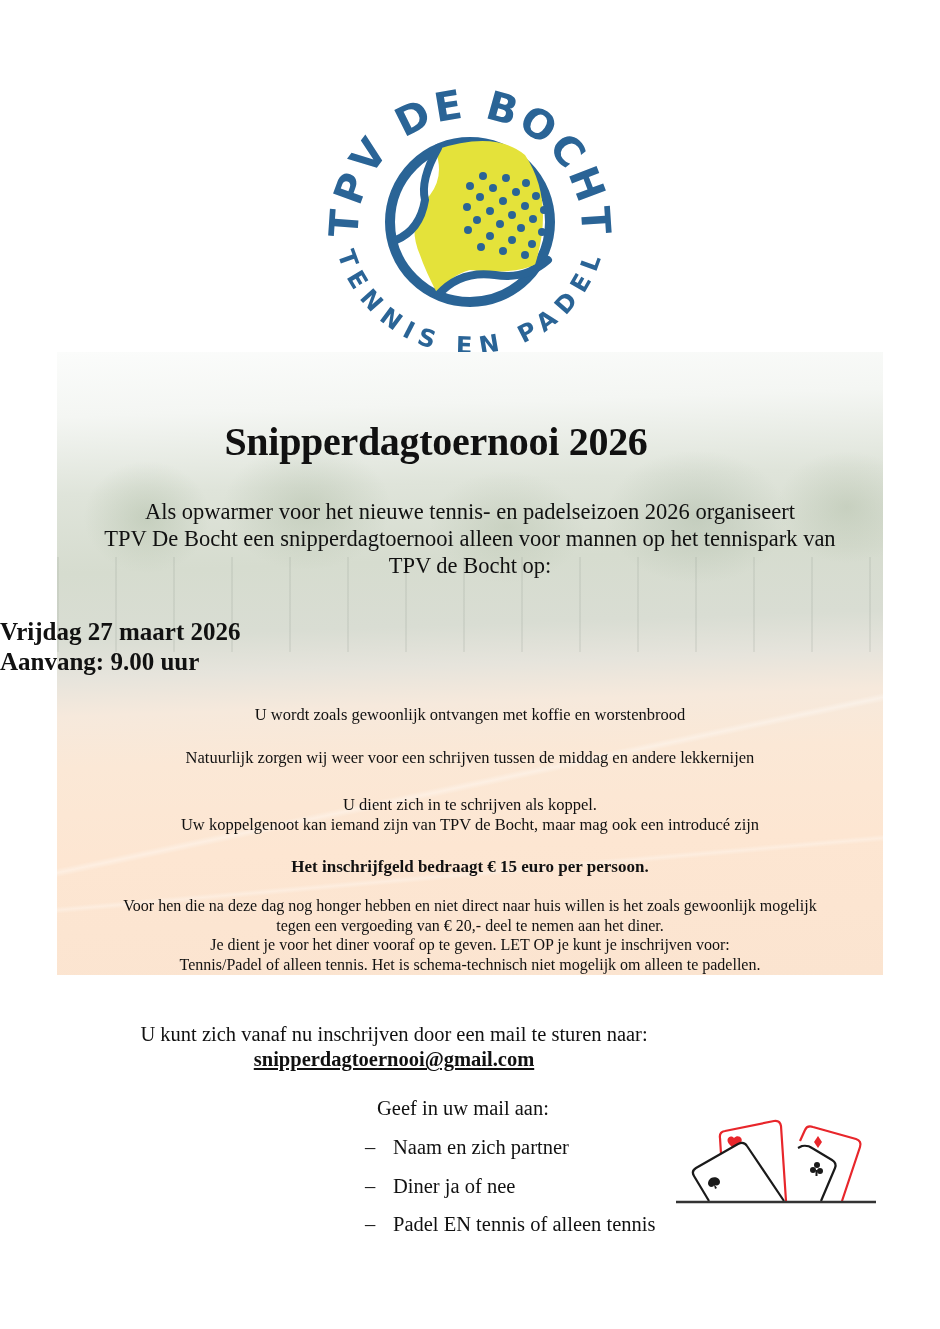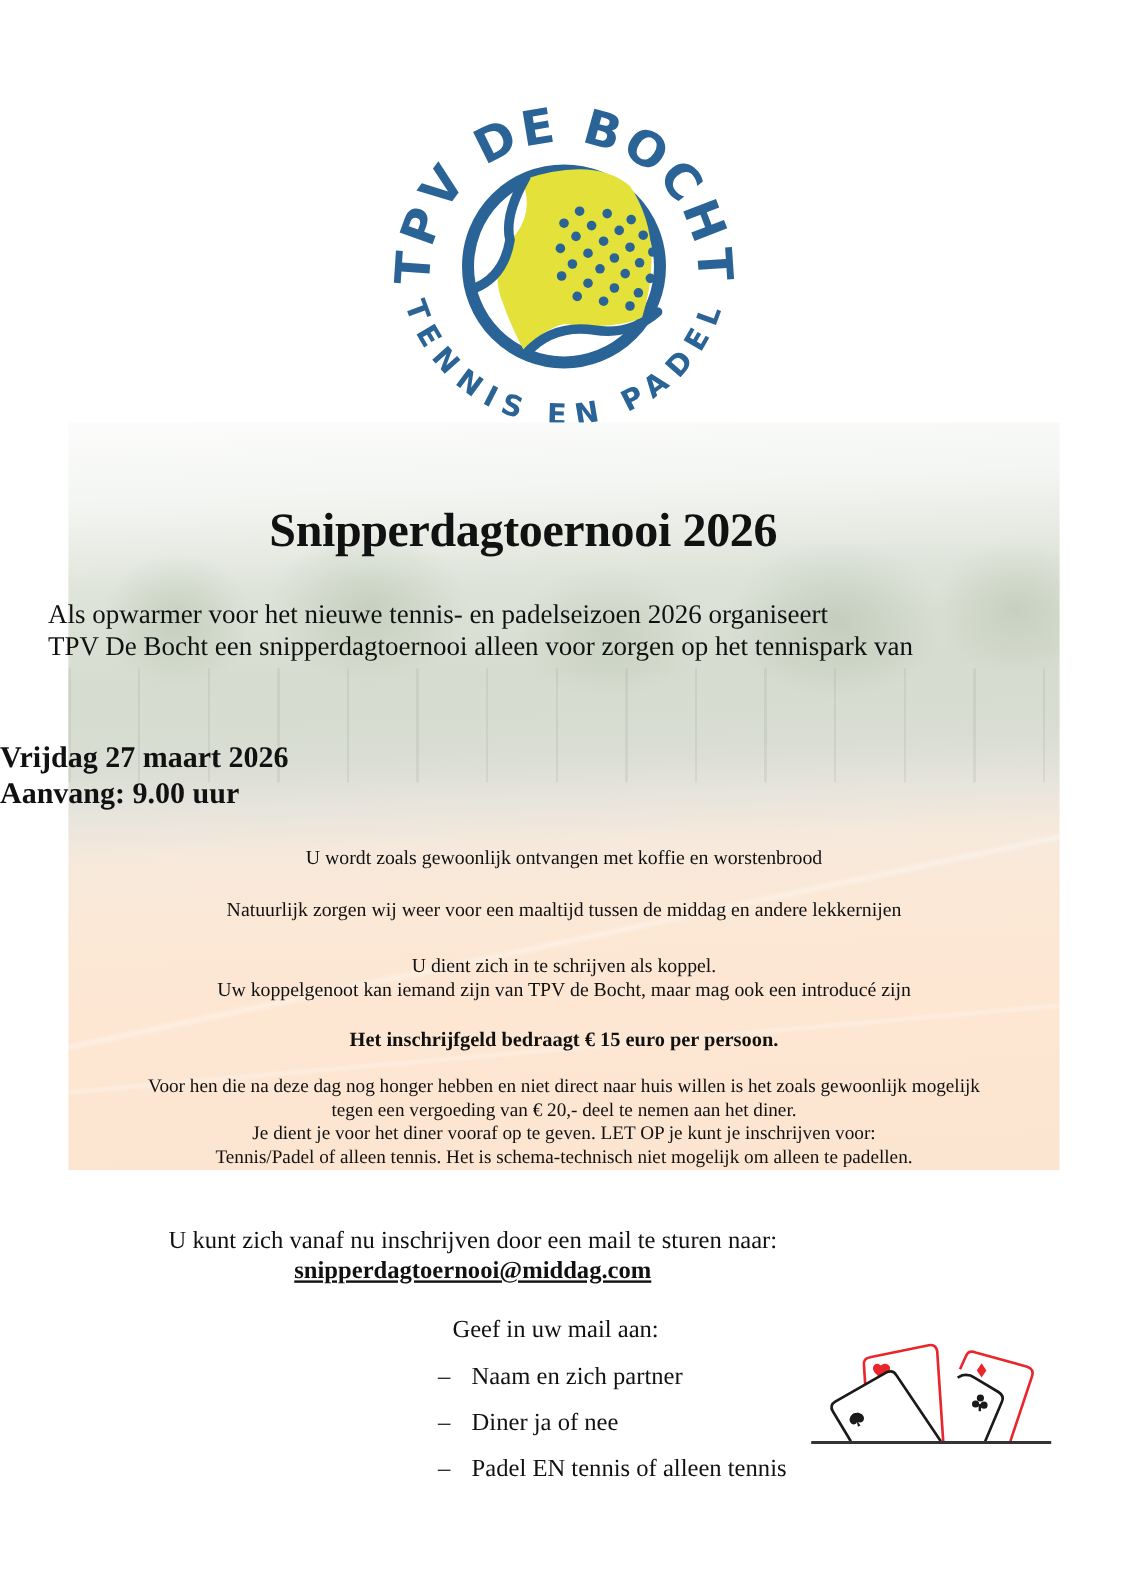--- a/index.html
+++ b/index.html
@@ -32,21 +32,21 @@
       position: absolute; left: 0; top: 330px; width: 100%; height: 290px;
       background:
         linear-gradient(168deg, transparent 40%, rgba(255,255,255,0.35) 41%, transparent 42%),
         linear-gradient(175deg, transparent 62%, rgba(255,255,255,0.3) 63%, transparent 64%);
     }
     .title {
       position: absolute; left: 0; width: 872px; top: 418px; text-align: center;
       font-size: 40px; font-weight: bold; letter-spacing: -0.3px;
     }
     .intro {
-      position: absolute; left: 40px; width: 860px; top: 498px; text-align: left;
+      position: absolute; left: 40px; width: 860px; top: 498px; text-align: center;
       font-size: 22.5px; line-height: 27px;
     }
     .date {
       position: absolute; left: 0; width: 940px; top: 617px; 
       font-size: 25px; font-weight: bold; line-height: 30px;
     }
     .p {
       position: absolute; left: 40px; width: 860px; text-align: center; font-size: 16.5px; line-height: 20px;
     }
     .fee {
@@ -128,47 +128,48 @@
 <div class="photo">
   <div class="trees"></div>
   <div class="fence"></div>
   <div class="courtline"></div>
 </div>
 
 <h1 class="title" style="margin:0;">Snipperdagtoernooi 2026</h1>
 
 <div class="intro">
   <div>Als opwarmer voor het nieuwe tennis- en padelseizoen 2026 organiseert</div>
-  <div>TPV De Bocht een snipperdagtoernooi alleen voor zorgen op het tennispark van</div>
+  <div>TPV De Bocht een snipperdagtoernooi alleen voor mannen op het tennispark van</div>
+  <div>TPV de Bocht op:</div>
 </div>
 
 <div class="date">
   <div>Vrijdag 27 maart 2026</div>
   <div>Aanvang: 9.00 uur</div>
 </div>
 
 <div class="p" style="top:705px;">U wordt zoals gewoonlijk ontvangen met koffie en worstenbrood</div>
-<div class="p" style="top:748px;">Natuurlijk zorgen wij weer voor een maaltijd tussen de middag en andere lekkernijen</div>
+<div class="p" style="top:748px;">Natuurlijk zorgen wij weer voor een schrijven tussen de middag en andere lekkernijen</div>
 <div class="p" style="top:795px;">
   <div>U dient zich in te schrijven als koppel.</div>
   <div>Uw koppelgenoot kan iemand zijn van TPV de Bocht, maar mag ook een introducé zijn</div>
 </div>
 
 <div class="fee">Het inschrijfgeld bedraagt € 15 euro per persoon.</div>
 
 <div class="dinner">
   <div>Voor hen die na deze dag nog honger hebben en niet direct naar huis willen is het zoals gewoonlijk mogelijk</div>
   <div>tegen een vergoeding van € 20,- deel te nemen aan het diner.</div>
   <div>Je dient je voor het diner vooraf op te geven. LET OP je kunt je inschrijven voor:</div>
   <div>Tennis/Padel of alleen tennis. Het is schema-technisch niet mogelijk om alleen te padellen.</div>
 </div>
 
 <div class="signup">
   <div>U kunt zich vanaf nu inschrijven door een mail te sturen naar:</div>
-  <a class="email">snipperdagtoernooi@middag.com</a>
+  <a class="email">snipperdagtoernooi@gmail.com</a>
 </div>
 
 <div class="give">Geef in uw mail aan:</div>
 
 <ul class="bullets">
   <li>
     <span class="dash">–</span>
     <span>Naam en zich partner</span>
   </li>
   <li>

